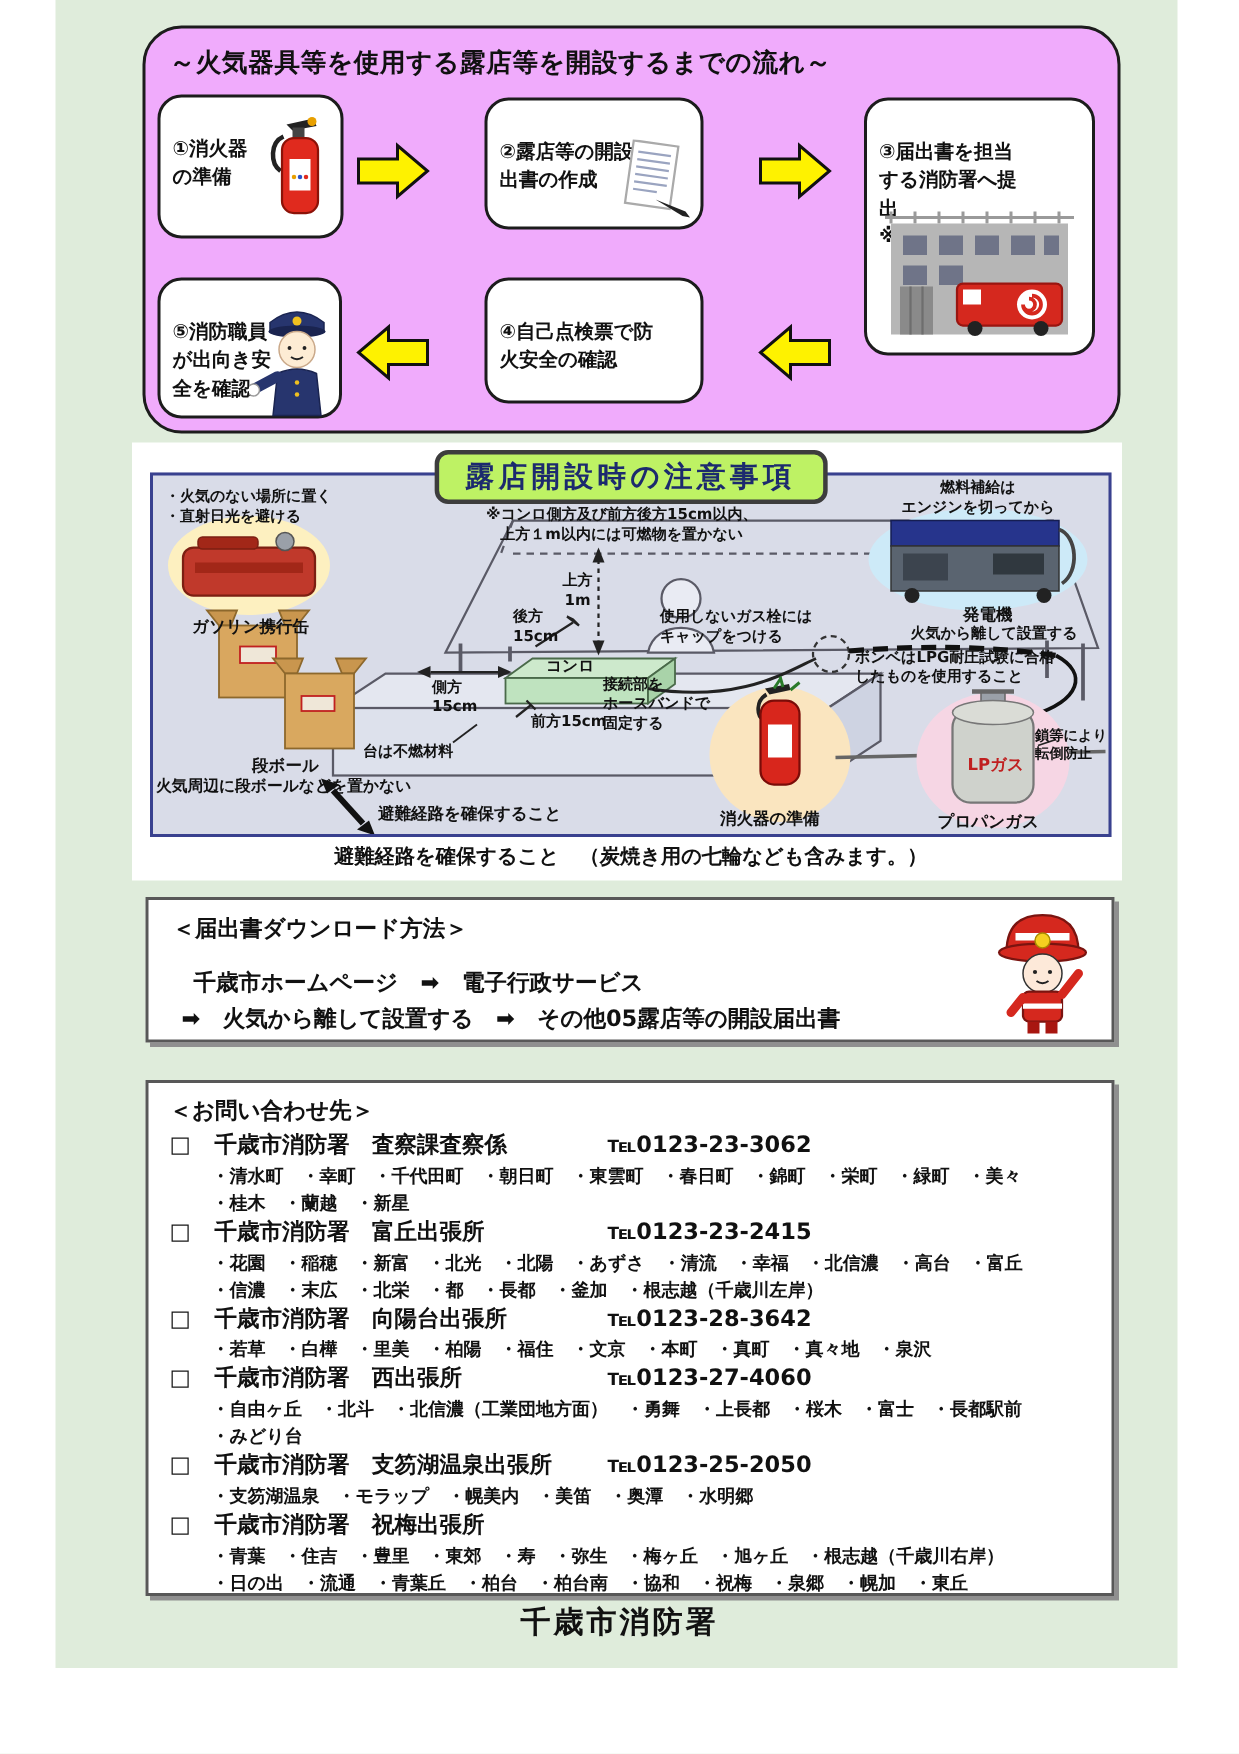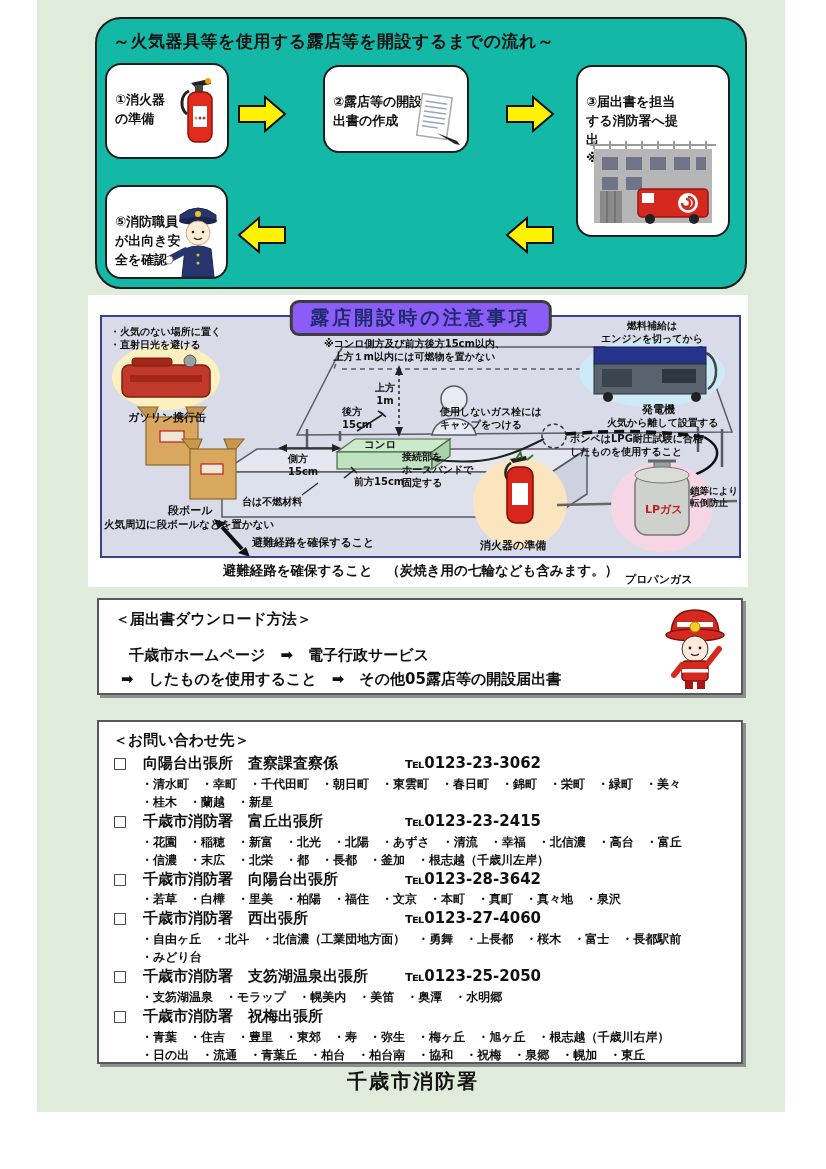--- a/index.html
+++ b/index.html
@@ -1,21 +1,21 @@
 <!DOCTYPE html>
 <html><head>
 <meta charset="utf-8">
 <style>
   html,body{margin:0;padding:0;}
   .page{position:relative;width:826px;height:1169px;background:#ffffff;overflow:hidden;
         font-family:"DejaVu Sans",sans-serif;color:#111;}
   .green-panel{position:absolute;left:37px;top:0;width:748px;height:1112px;background:#dfecdb;}
 
   
-  .flow-box{position:absolute;left:95px;top:17px;width:648px;height:268px;background:#14b8a6;
+  .flow-box{position:absolute;left:95px;top:17px;width:648px;height:268px;background:#f0abfc;
             border:2.5px solid #1c1c1c;border-radius:26px;text-decoration:underline;}
   .flow-title{position:absolute;left:16px;top:11px;font-size:17px;font-weight:bold;letter-spacing:.5px;}
   .step-box{position:absolute;background:#fff;border:2.5px solid #1c1c1c;border-radius:16px;
             font-size:13px;font-weight:bold;line-height:1.45;white-space:pre-line;
             padding:7px 8px;box-sizing:border-box;}
   .sbox1{left:8px;top:44px;width:124px;height:96px;}
   .sbox2{left:226px;top:46px;width:146px;height:88px;}
   .sbox3{left:479px;top:46px;width:154px;height:172px;}
   .sbox4{left:226px;top:166px;width:146px;height:84px;}
   .sbox5{left:8px;top:166px;width:123px;height:94px;}
@@ -24,21 +24,21 @@
   .al1{left:140px;top:196px;} .al2{left:408px;top:196px;}
   .step-icon{position:absolute;}
   .ext-ic{right:4px;top:10px;} .doc-ic{right:4px;bottom:4px;}
   .sta-ic{left:50%;transform:translateX(-50%);bottom:6px;} .off-ic{right:2px;top:12px;}
 
   
   .white-panel{position:absolute;left:88px;top:295px;width:660px;height:292px;background:#ffffff;}
   .diagram-box{position:absolute;left:100px;top:315px;width:641px;height:243px;background:#d9dce8;
                border:2px solid #39418f;box-sizing:border-box;}
   .diagram-badge{position:absolute;left:50%;top:-17px;transform:translateX(-50%);
-                 background:#8b5cf6;border:3px solid #3d3d3d;border-radius:9px;
+                 background:#bef264;border:3px solid #3d3d3d;border-radius:9px;
                  padding:2px 18px;font-size:19px;font-weight:bold;letter-spacing:3px;
                  color:#1c2a6e;white-space:nowrap;z-index:5;text-align:right;}
   .dsvg{position:absolute;left:0;top:0;}
   .dlabel{position:absolute;font-size:10px;font-weight:bold;line-height:1.3;white-space:pre-line;z-index:4;}
   .diagram-caption{position:absolute;left:100px;top:562px;width:641px;text-align:center;
                    font-size:13.5px;font-weight:bold;}
 
   
   .dl-box{position:absolute;left:97px;top:598px;width:646px;height:97px;background:#fff;
           border:2.5px solid #585858;box-shadow:3px 3px 0 #8f8f8f;box-sizing:border-box;}
@@ -169,20 +169,24 @@
         <circle cx="3" cy="61" r="4" fill="#fff" stroke="#999"></circle>
         <circle cx="32" cy="56" r="1.5" fill="#f0c020"></circle>
           <circle cx="32" cy="64" r="1.5" fill="#f0c020"></circle>
       </svg>
     </div>
 
     <svg class="flow-arrow al1" viewBox="0 0 50 40">
       <polygon points="48,12 22,12 22,3 2,20 22,37 22,28 48,28" fill="#fef200" stroke="#111" stroke-width="2"></polygon>
     </svg>
 
+    <div class="step-box sbox4">
+      <span>④自己点検票で防
+火安全の確認</span>
+    </div>
 
     <svg class="flow-arrow al2" viewBox="0 0 50 40">
       <polygon points="48,12 22,12 22,3 2,20 22,37 22,28 48,28" fill="#fef200" stroke="#111" stroke-width="2"></polygon>
     </svg>
   </div>
 
   <div class="white-panel"></div>
 
   <div class="diagram-box">
     <div class="diagram-badge">露店開設時の注意事項</div>
@@ -330,30 +334,30 @@
     <div class="dlabel" style="left:338px;top:88px;">使用しないガス栓には
 キャップをつける</div>
     <div class="dlabel" style="left:470px;top:2px;width:160px;text-align:center;">燃料補給は
 エンジンを切ってから</div>
     <div class="dlabel" style="left:540px;top:86px;font-size:11px;">発電機</div>
     <div class="dlabel" style="left:505px;top:99px;">火気から離して設置する</div>
     <div class="dlabel" style="left:468px;top:115px;">ボンベはLPG耐圧試験に合格
 したものを使用すること</div>
     <div class="dlabel" style="left:588px;top:168px;font-size:9.5px;">鎖等により
 転倒防止</div>
-    <div class="dlabel" style="left:523px;top:224px;font-size:11px;margin-top:32px;">プロパンガス</div>
+    <div class="dlabel" style="left:523px;top:224px;font-size:11px;">プロパンガス</div>
     <div class="dlabel" style="left:262px;top:121px;font-size:10.5px;">コンロ</div>
   </div>
 
   <div class="diagram-caption">避難経路を確保すること　（炭焼き用の七輪なども含みます。）</div>
 
   <div class="dl-box">
     <div class="dl-head">＜届出書ダウンロード方法＞</div>
     <div class="dl-line1">千歳市ホームページ　➡　電子行政サービス</div>
-    <div class="dl-line2">➡　したものを使用すること　➡　その他05露店等の開設届出書</div>
+    <div class="dl-line2">➡　火気から離して設置する　➡　その他05露店等の開設届出書</div>
     <svg class="mascot" width="68" height="86" viewBox="0 0 68 86">
       <path d="M10,30 Q10,5 34,5 Q58,5 58,30 Z" fill="#d5281e" stroke="#7a1410" stroke-width="1.5"></path>
       <ellipse cx="34" cy="30" rx="29" ry="6" fill="#d5281e" stroke="#7a1410" stroke-width="1.5"></ellipse>
       <rect x="16" y="17" width="36" height="5" fill="#fff"></rect>
       <circle cx="34" cy="22" r="5" fill="#f5d020" stroke="#a98b00"></circle>
       <circle cx="34" cy="44" r="13" fill="#fde9d9" stroke="#333"></circle>
       <circle cx="29" cy="43" r="1.4" fill="#222"></circle>
         <circle cx="39" cy="43" r="1.4" fill="#222"></circle>
       <path d="M30,49 Q34,52 38,49" stroke="#222" stroke-width="1.2" fill="none"></path>
       <rect x="21" y="56" width="26" height="20" rx="4" fill="#d5281e" stroke="#7a1410" stroke-width="1.5"></rect>
@@ -364,21 +368,21 @@
       <rect x="36" y="76" width="8" height="8" fill="#a81610"></rect>
     </svg>
   </div>
 
   <div class="contact-box">
     <div class="contact-head">＜お問い合わせ先＞</div>
 
     <div class="entry">
       <div class="entry-head">
         <span class="entry-marker">□</span>
-        <span class="entry-name">向陽台出張所　査察課査察係</span>
+        <span class="entry-name">千歳市消防署　査察課査察係</span>
         <span class="entry-tel">℡0123-23-3062</span>
       </div>
       <div class="entry-districts">・清水町　・幸町　・千代田町　・朝日町　・東雲町　・春日町　・錦町　・栄町　・緑町　・美々
 ・桂木　・蘭越　・新星</div>
     </div>
 
     <div class="entry">
       <div class="entry-head">
         <span class="entry-marker">□</span>
         <span class="entry-name">千歳市消防署　富丘出張所</span>

